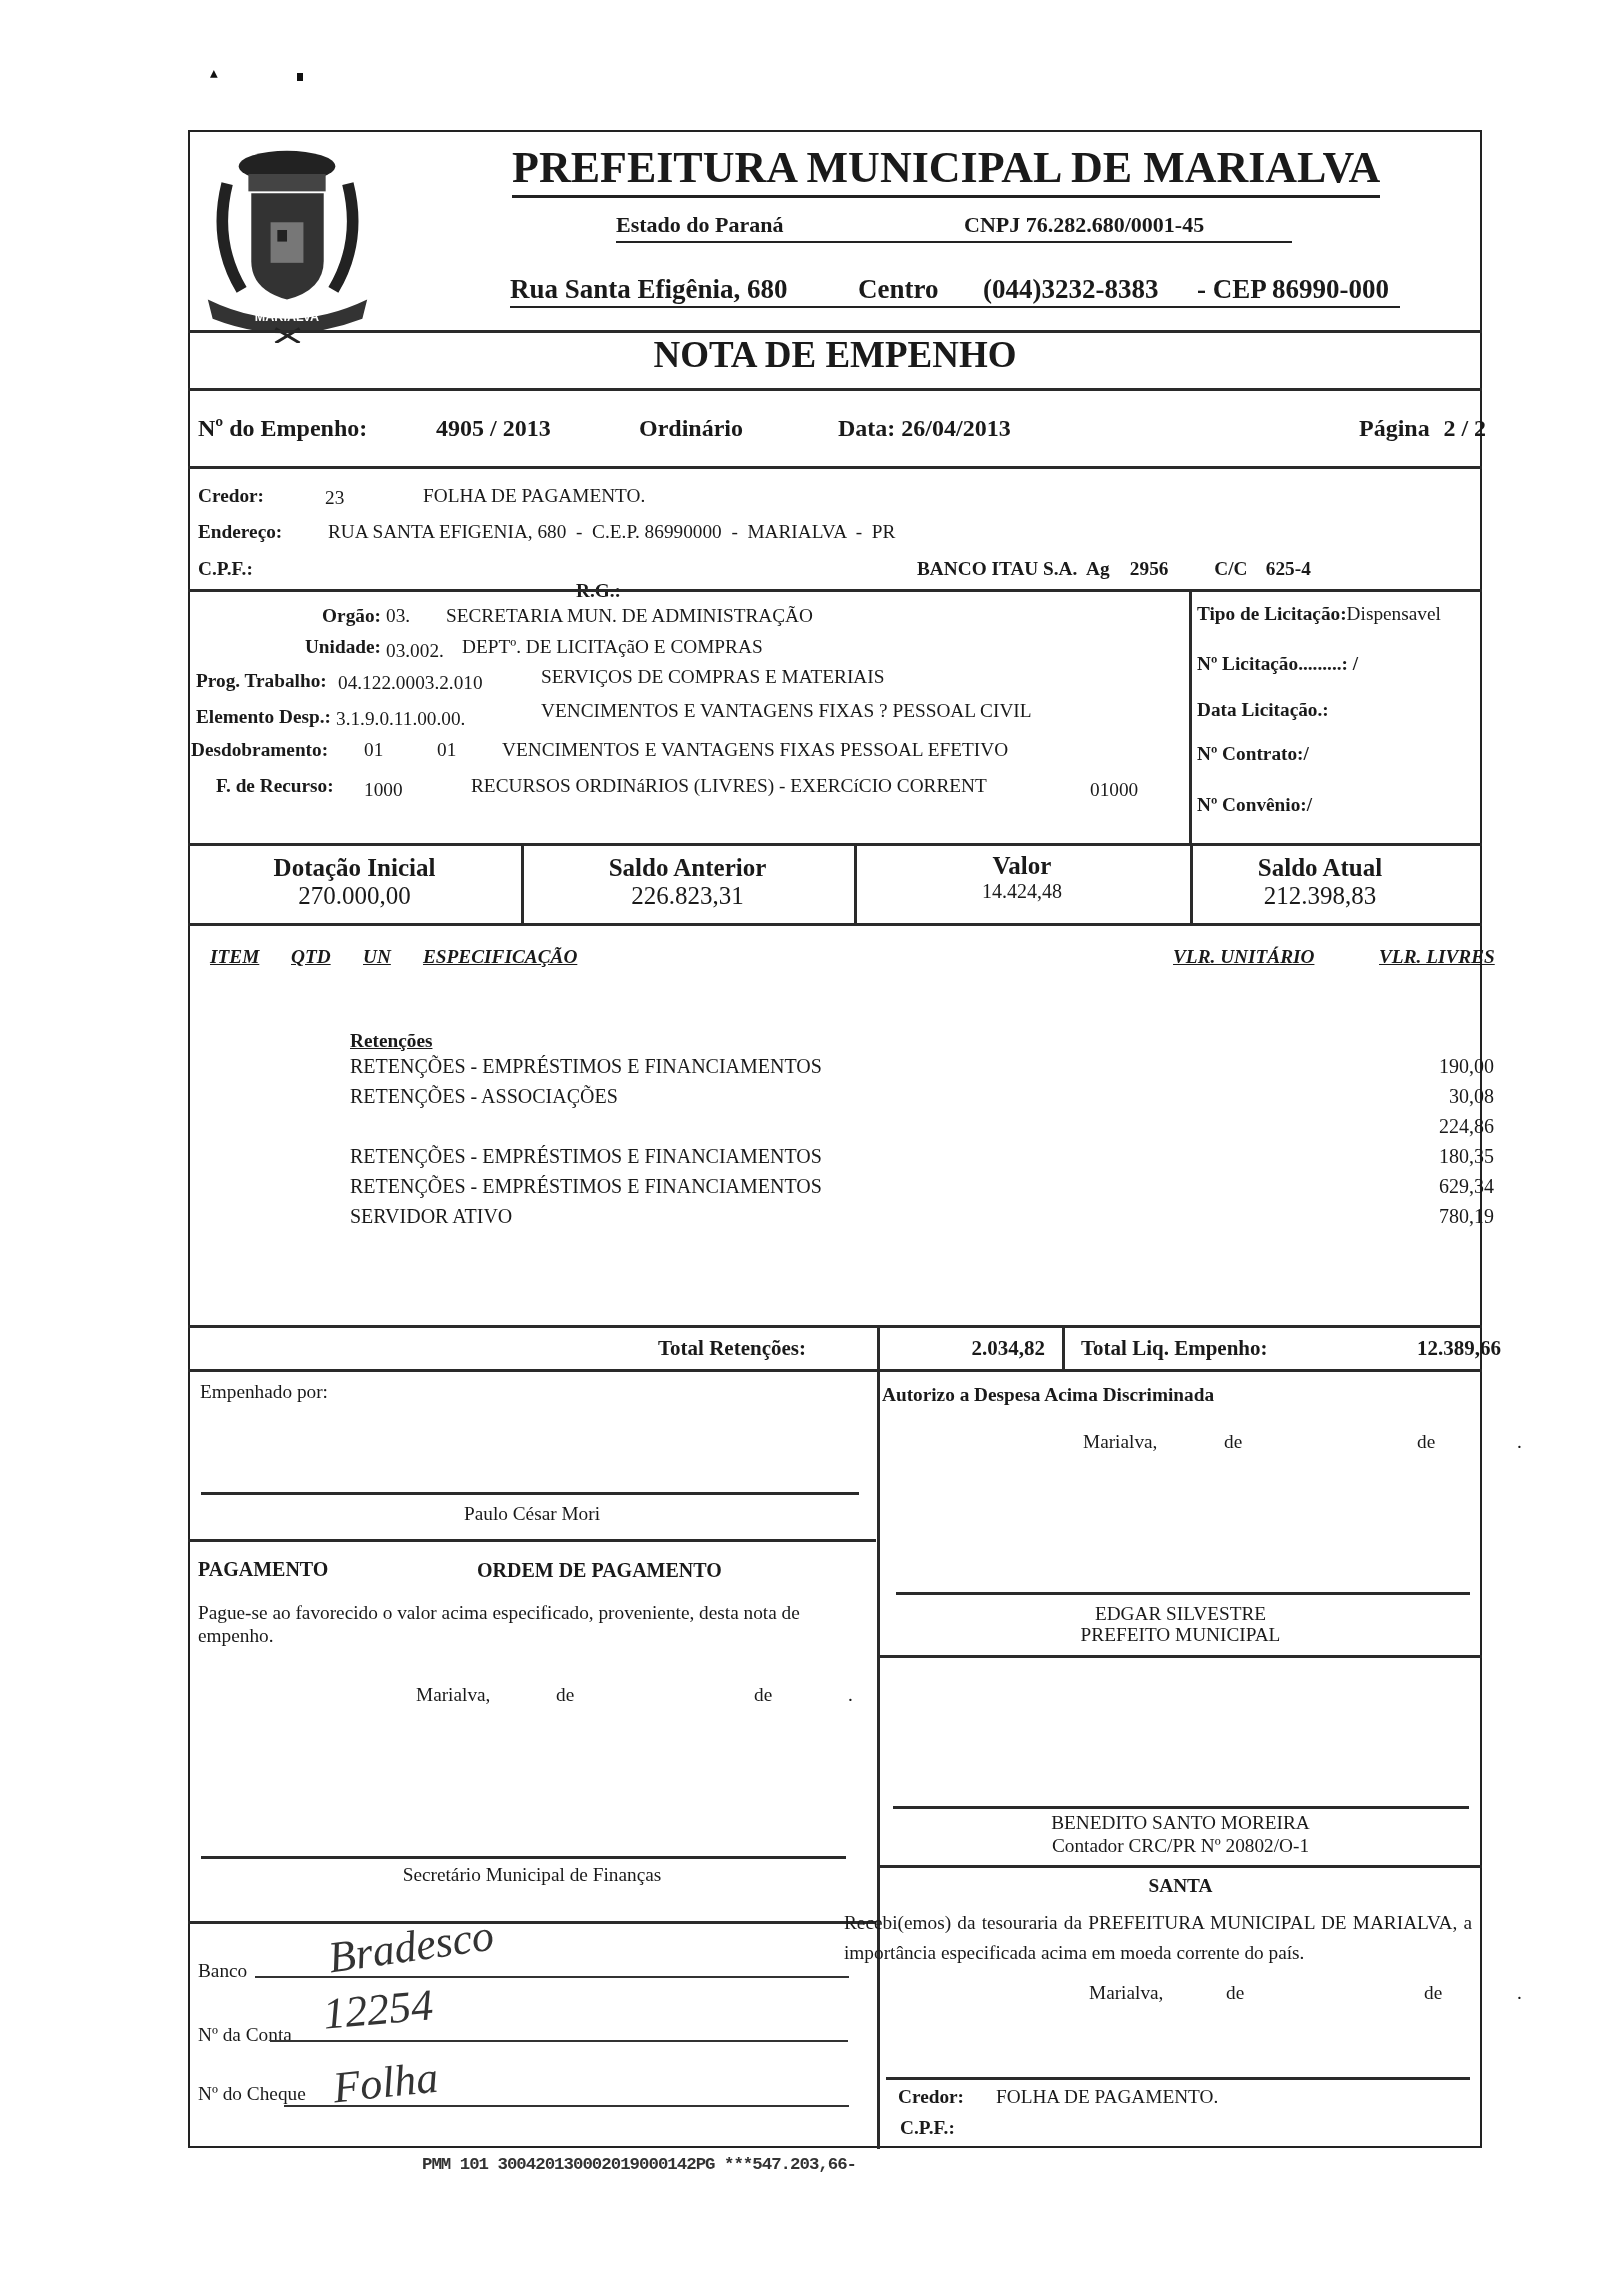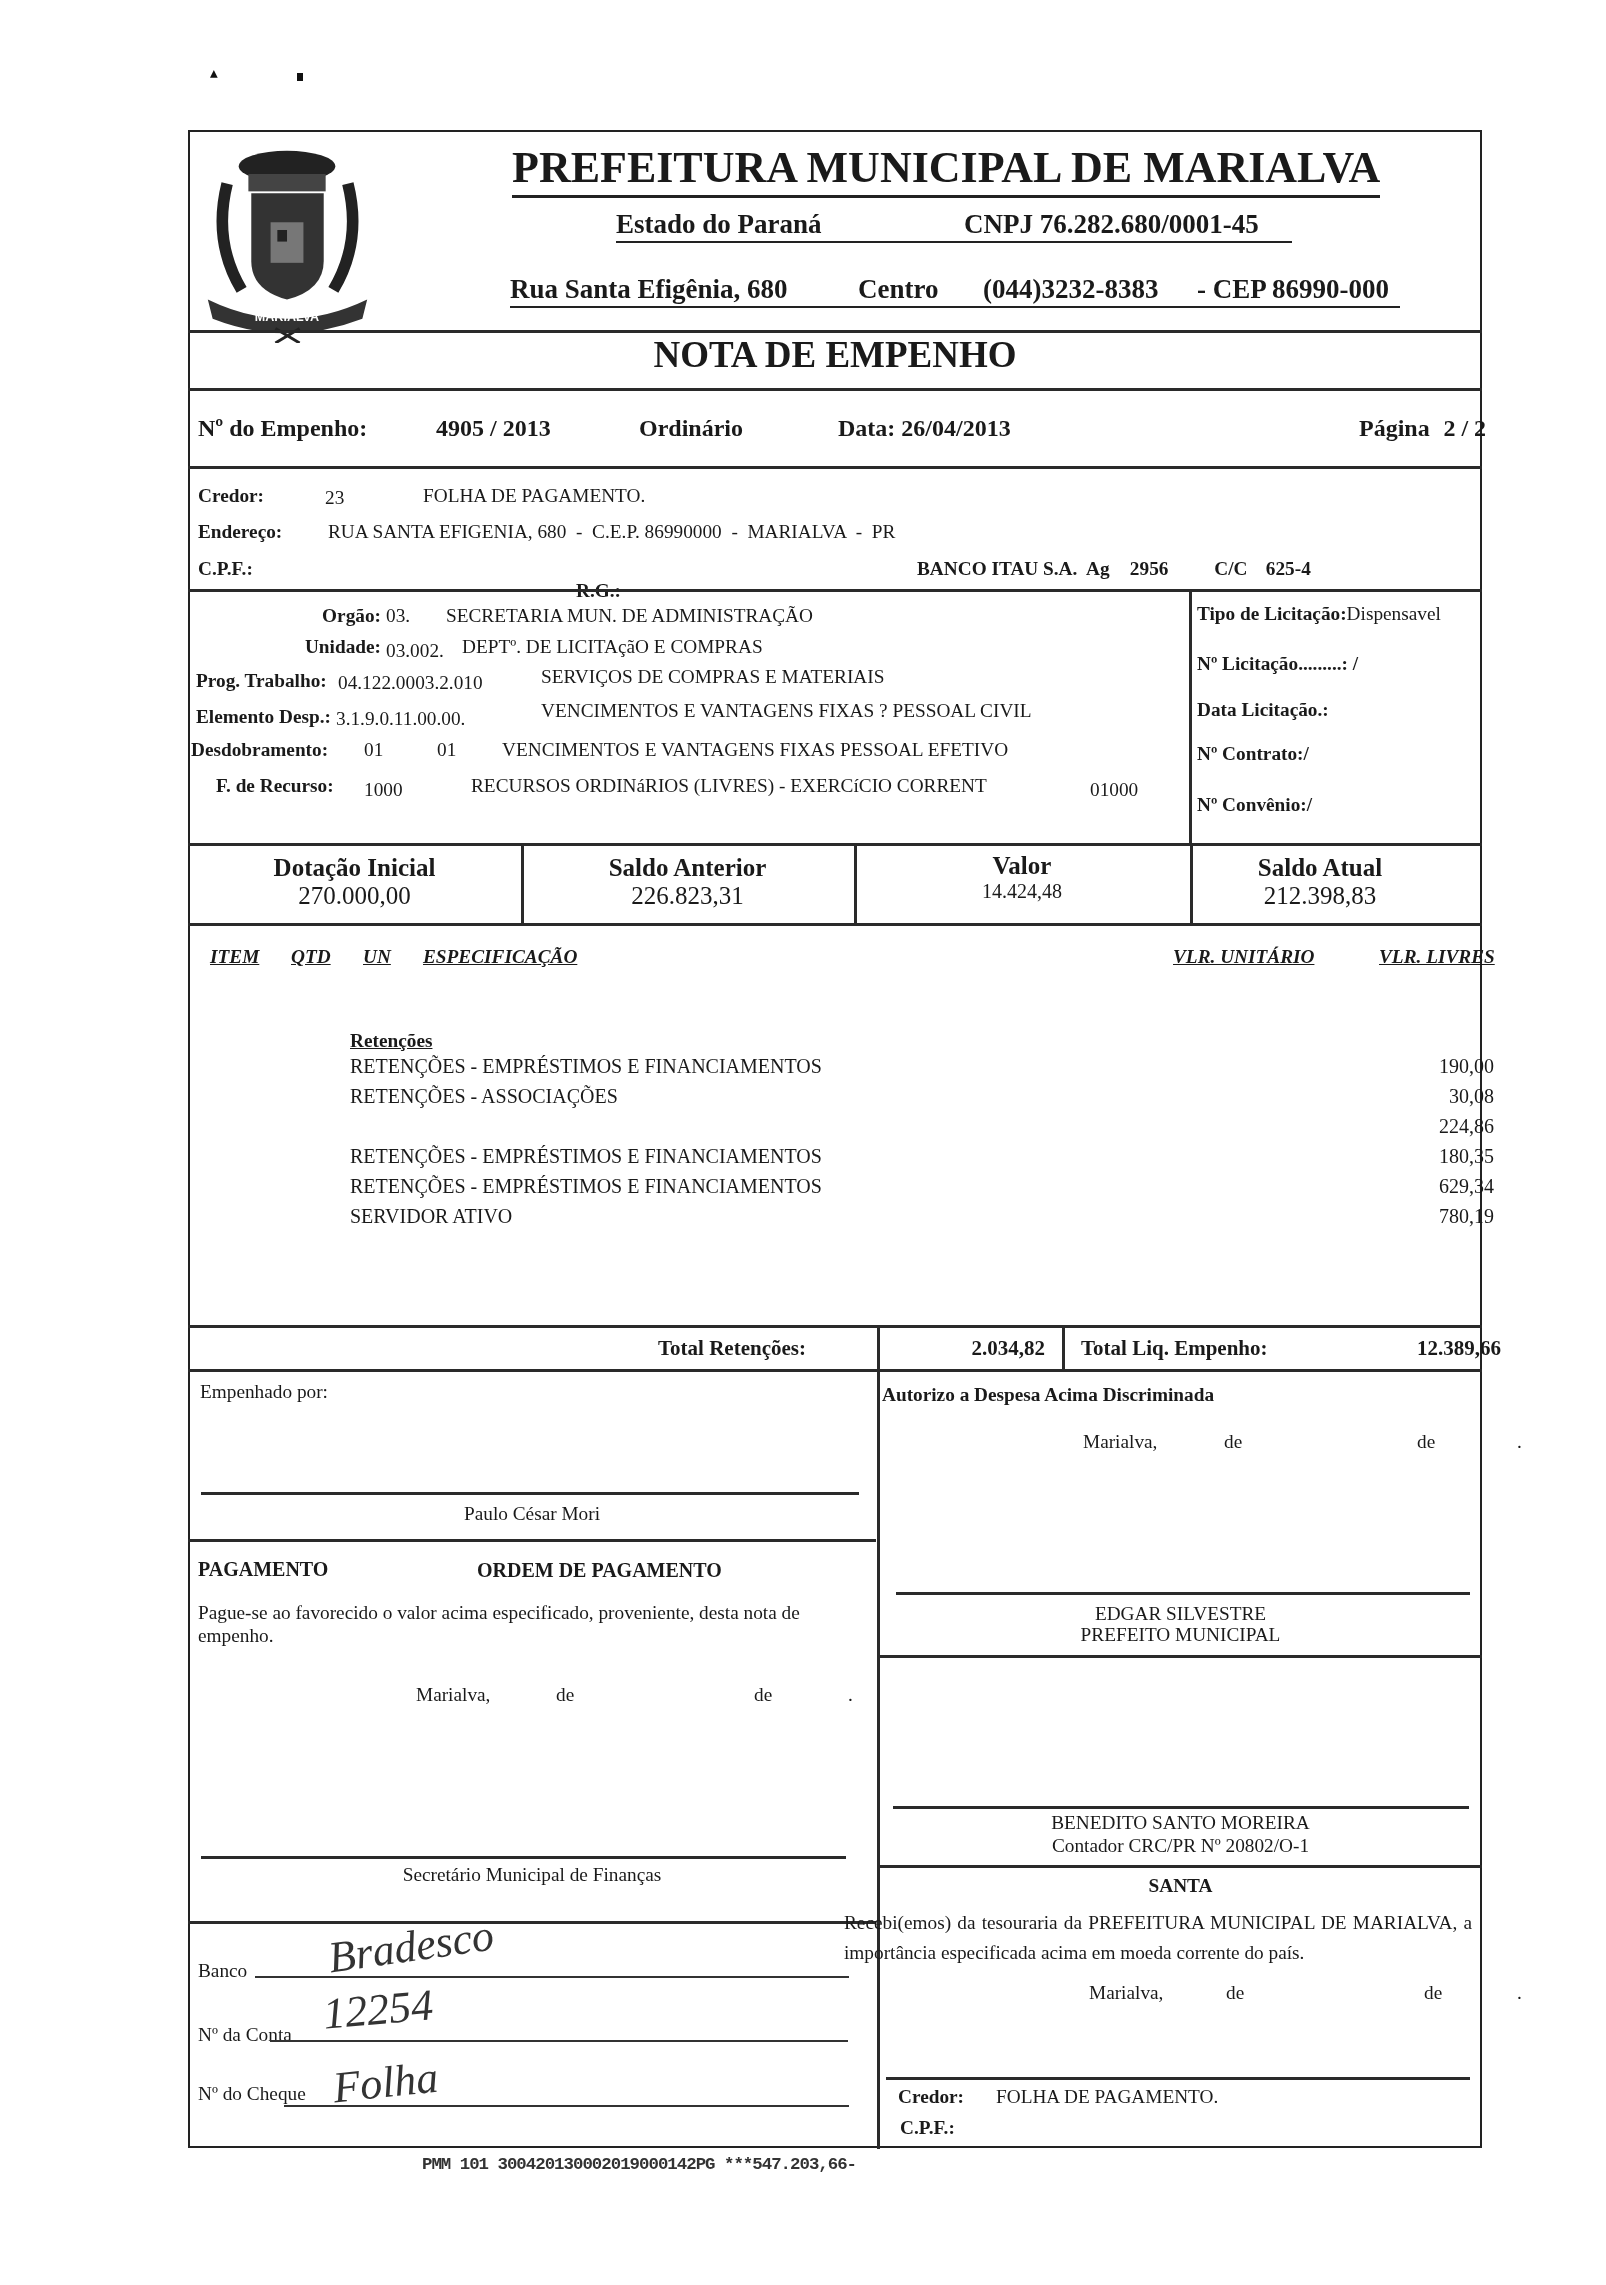--- a/index.html
+++ b/index.html
@@ -11,21 +11,21 @@
   .hline { position: absolute; height: 2.9px; background: #2a2a2a; }
   .vline { position: absolute; width: 2.9px; background: #2a2a2a; }
   .thin { height: 1.9px; background: #333; }
   .bold { font-weight: bold; }
   .u { text-decoration: underline; }
   .center { text-align: center; }
   .right { text-align: right; }
   .logo { left: 198px; top: 145px; width: 179px; height: 198px; }
   .title { left: 512px; top: 143px; font-size: 44px; font-weight: bold; letter-spacing: 0px;
            border-bottom: 3.9px solid #222; padding-bottom: 1.9px; line-height: 50px; }
-  .sub1 { left: 616px; top: 208px; font-size: 27px; font-weight: bold; width: 676px;
+  .sub1 { left: 616px; top: 208px; font-size: 22px; font-weight: bold; width: 676px;
           border-bottom: 2.9px solid #222; line-height: 33px; }
   .sub2 { left: 510px; top: 273px; font-size: 27px; font-weight: bold; width: 890px;
           border-bottom: 2.9px solid #222; line-height: 33px; }
   .nota { left: 188px; top: 333px; width: 1294px; font-size: 37px; font-weight: bold; text-align: center; }
   .f24 { font-size: 24px; }
   .f22 { font-size: 21px; }
   .f21 { font-size: 20px; }
   .f20 { font-size: 19.3px; }
   .sig { font-family: "Liberation Serif", serif; font-style: italic; font-size: 44px; color: #333; }
   .mono { font-family: "Liberation Mono", "DejaVu Sans Mono", monospace; font-weight: bold; }

